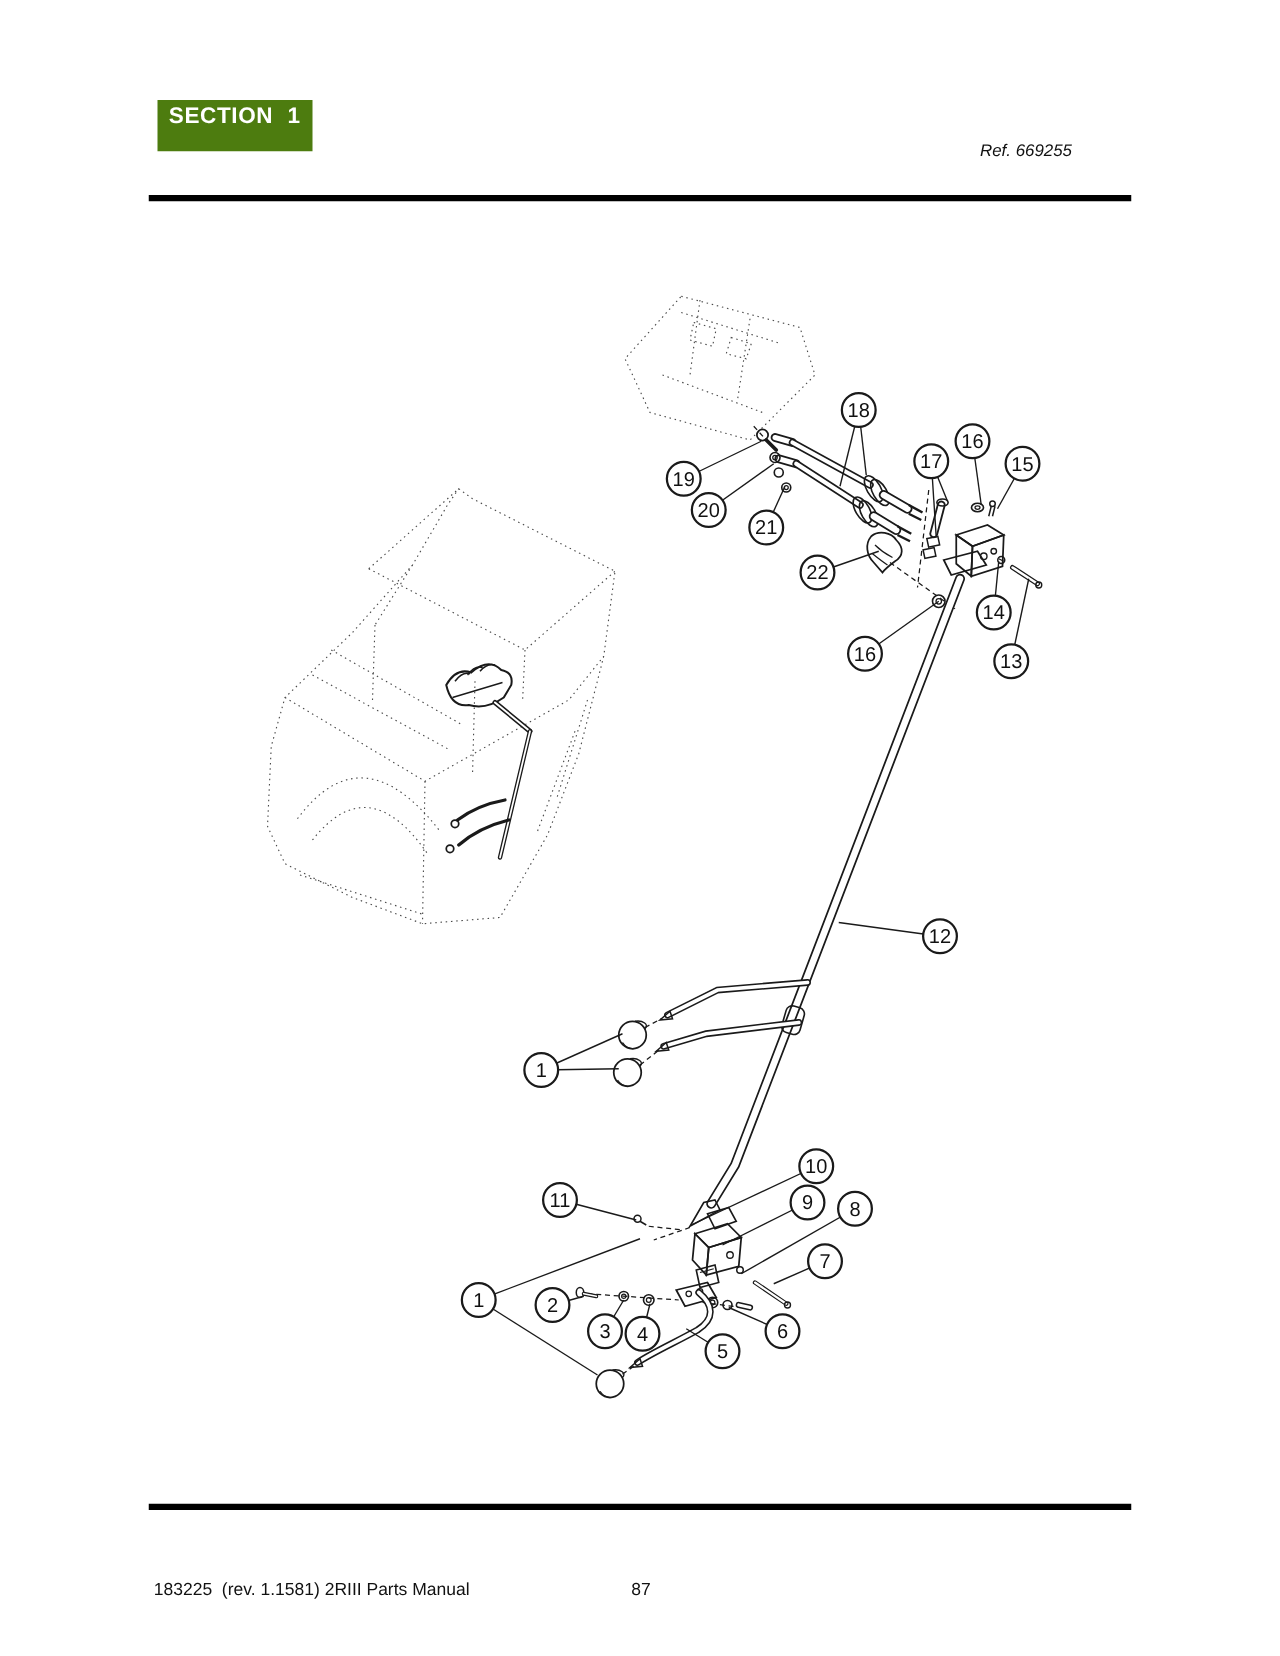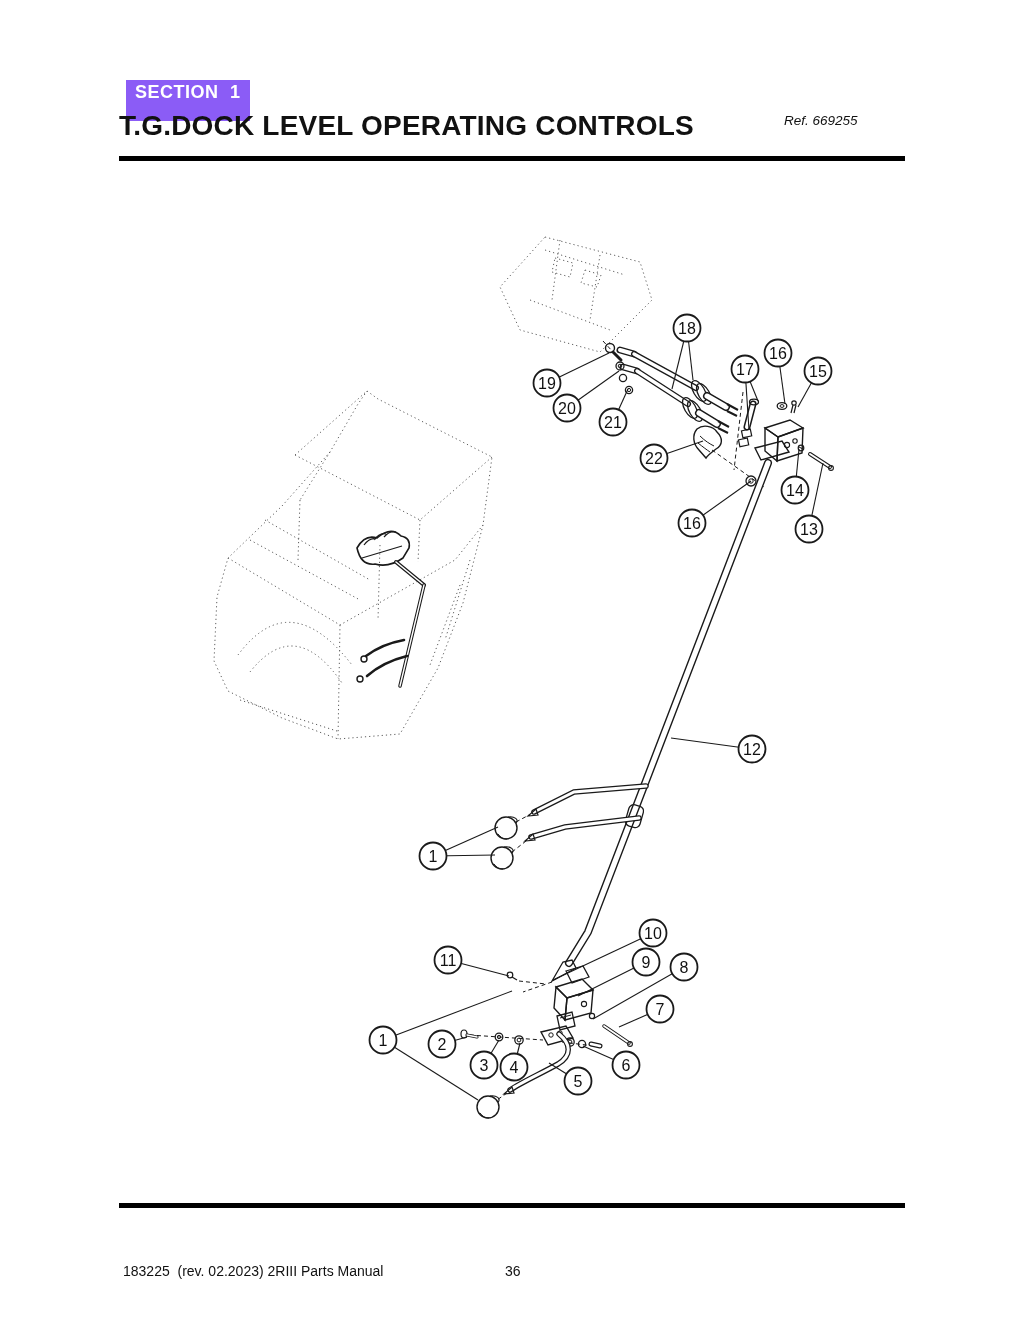--- a/index.html
+++ b/index.html
@@ -2,21 +2,21 @@
 <html><head>
 <meta charset="utf-8">
 <style>
   html,body { margin:0; padding:0; background:#ffffff; }
   .page {
     position:relative; width:1024px; height:1325px; background:#fff;
     font-family:"Liberation Sans", sans-serif; color:#111; overflow:hidden;
   }
   .section-badge {
     position:absolute; left:126px; top:80px; height:41px;
-    background:#8b5cf6; color:#fff; font-size:18px; font-weight:bold;
+    background:#4d7c0f; color:#fff; font-size:18px; font-weight:bold;
     line-height:25px; padding:0 9px; letter-spacing:0.5px; word-spacing:6px;
   }
   .doc-title {
     position:absolute; left:119px; top:110px;
     font-size:28px; font-weight:bold; letter-spacing:0.2px; white-space:nowrap;
   }
   .ref-label {
     position:absolute; left:784px; top:113px;
     font-size:13.5px; font-style:italic;
   }
@@ -36,21 +36,20 @@
   .dotted { stroke:#4a4a4a; stroke-width:0.9; fill:none; stroke-dasharray:1.2 3; }
   .ink    { stroke:#1a1a1a; fill:none; }
   .leader { stroke:#1a1a1a; stroke-width:1.1; fill:none; }
 </style>
 </head>
 <body>
 
 <div class="page">
 
   <div class="section-badge">SECTION 1</div>
-  <div class="doc-title">T.G.DOCK LEVEL OPERATING CONTROLS</div>
   <div class="ref-label">Ref. 669255</div>
   <div class="rule rule-top"></div>
 
   <svg id="diagram-svg" width="1024" height="1325" viewBox="0 0 1024 1325" style="position:absolute;left:0;top:0;">
 
     <g class="dotted">
       <path d="M 367,391 L 378,399 L 492,457 L 483,525 L 463,603 L 438,668 L 400,734 L 338,739 L 282,718 L 228,691 L 214,661 L 217,597 L 228,558 L 282,506 L 330,452 L 358,404 Z"></path>
       <path d="M 295,455 L 420,520 L 492,457"></path>
       <path d="M 295,455 L 367,391"></path>
       <path d="M 420,520 L 418,562"></path>
@@ -368,15 +367,15 @@
           <text x="442" y="1044" dy="5.5" class="callout-num">2</text>
         </g>
         <g>
           <circle cx="383" cy="1040" r="13.5" fill="#fff" stroke="#1a1a1a" stroke-width="1.8"></circle>
           <text x="383" y="1040" dy="5.5" class="callout-num">1</text>
         </g>
       </g>
   </svg>
 
   <div class="rule rule-bottom"></div>
-  <div class="footer-left">183225  (rev. 02.2023) 2RIII Parts Manual</div>
-  <div class="page-number">36</div>
+  <div class="footer-left">183225  (rev. 1.1581) 2RIII Parts Manual</div>
+  <div class="page-number">87</div>
 </div>
 
 </body></html>

